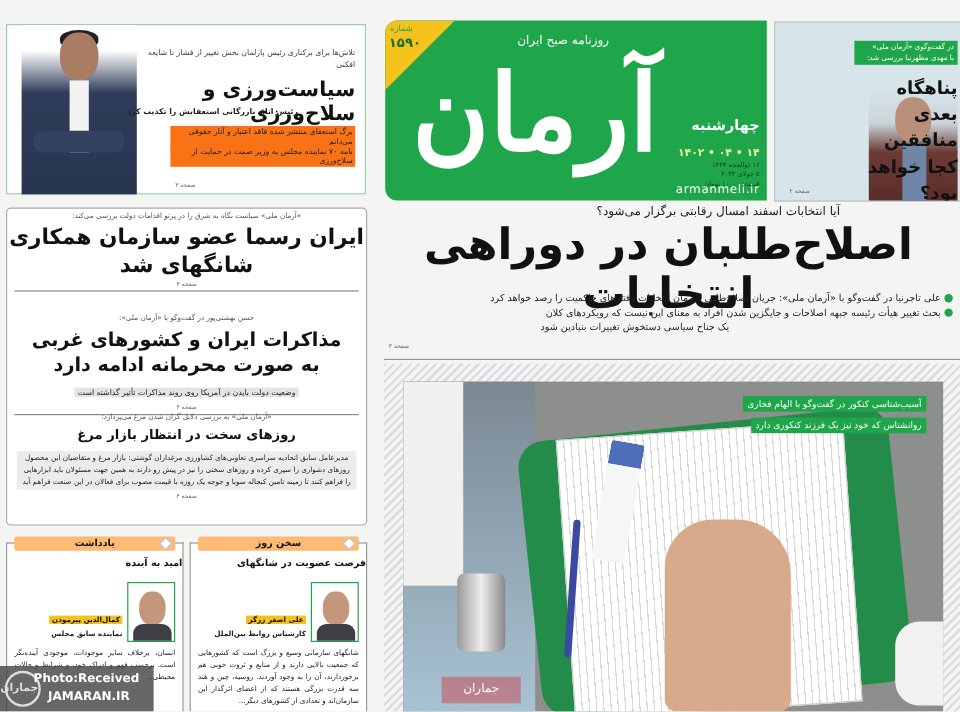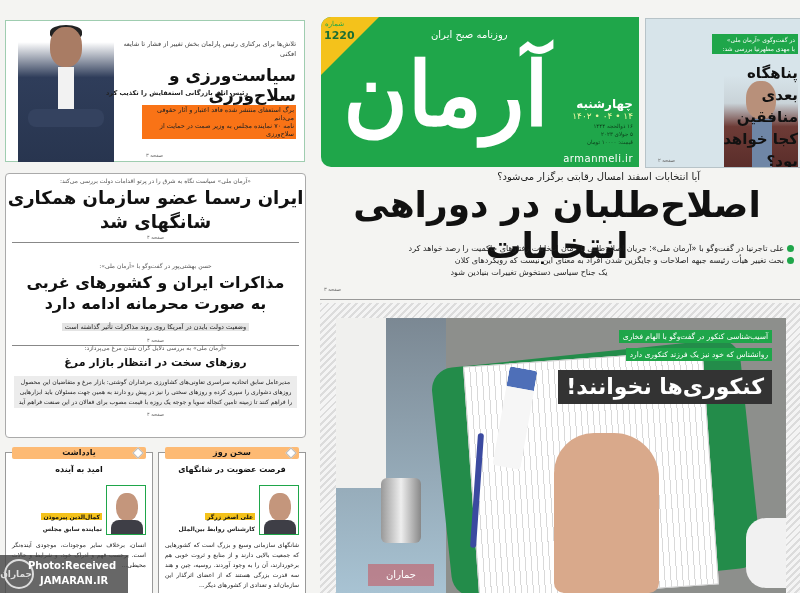--- a/index.html
+++ b/index.html
@@ -11,21 +11,21 @@
 
   
   #masthead { left: 321px; top: 17px; width: 318px; height: 150px; background: #1fa64a; border-radius: 10px 0 0 10px; overflow: hidden; }
   #masthead .issue-tri { position: absolute; left: 0; top: 0; width: 0; height: 0; border-top: 58px solid #f4c21b; border-right: 58px solid transparent; }
   #masthead .issue-label { position: absolute; left: 4px; top: 3px; font-size: 7px; color: #1fa64a; direction: rtl; }
   #masthead .issue-number { position: absolute; left: 3px; top: 12px; font-size: 11px; font-weight: bold; color: #1b6e33; }
   #masthead .tagline { position: absolute; left: 110px; top: 12px; font-size: 10px; color: #fff; direction: rtl; }
   #masthead .logo { position: absolute; left: 10px; top: 10px; width: 230px; height: 135px; font-family: "DejaVu Serif", serif; font-size: 88px; font-weight: bold; color: #fff; line-height: 135px; text-align: center; direction: rtl; letter-spacing: -4px; }
   #masthead .date-block { position: absolute; right: 6px; top: 80px; width: 78px; text-align: right; color: #fff; direction: rtl; }
   #masthead .weekday { font-size: 12px; font-weight: bold; }
-  #masthead .date-fa { font-size: 9px; font-weight: normal; color: #e8f7a0; margin-top: 0; }
+  #masthead .date-fa { font-size: 9px; font-weight: bold; color: #e8f7a0; margin-top: 12px; }
   #masthead .date-small { font-size: 5.5px; color: #0c3c1a; margin-top: 2px; }
   #masthead .site { position: absolute; right: 6px; bottom: 3px; font-size: 10px; color: #fff; direction: ltr; letter-spacing: 0.5px; }
 
   
   #interview { left: 645px; top: 18px; width: 160px; height: 150px; background: #d7e4ea; border: 1px solid #b7c3c8; overflow: hidden; }
   #interview .kicker { position: absolute; right: 6px; top: 15px; background: #1fa64a; color: #fff; font-size: 6px; padding: 1px 3px; line-height: 9px; text-align: right; direction: rtl; width: 86px; }
   #interview .headline { position: absolute; right: 6px; top: 43px; width: 80px; font-size: 15px; font-weight: bold; line-height: 22px; text-align: right; direction: rtl; color: #111; }
   #interview .portrait { position: absolute; left: 78px; top: 56px; width: 74px; height: 94px; background: linear-gradient(180deg,#d7e4ea 0%,#c9d3d8 30%,#6d3b36 55%,#5a2d2a 100%); }
   #interview .portrait .face { position: absolute; left: 22px; top: 6px; width: 30px; height: 38px; border-radius: 45%; background: #b8907a; }
   #interview .portrait .shirt { position: absolute; left: 28px; top: 44px; width: 20px; height: 50px; background: #6f86a6; }
@@ -67,21 +67,21 @@
   #story2 { position: absolute; left: 0; top: 88px; width: 100%; }
   #story2 .headline { font-size: 16px; line-height: 21px; margin-top: 3px; }
   #story3 { position: absolute; left: 0; top: 170px; width: 100%; }
   #story3 .headline { font-size: 11px; line-height: 20px; margin-top: 2px; }
   #story3 .body { font-size: 6px; line-height: 10px; color: #222; text-align: center; direction: rtl; background: #ececec; margin: 3px 8px 0; padding: 1px 3px; }
 
   
   .col-box { position: absolute; top: 452px; width: 148px; height: 141px; background: #fff; border: 1px solid #999; border-bottom: none; }
   .col-box .bar { position: absolute; left: 6px; right: 6px; top: -6px; height: 12px; background: #fdba74; border-radius: 2px; font-size: 8px; font-weight: bold; text-align: center; line-height: 12px; direction: rtl; color: #111; }
   .col-box .bar .diamond { position: absolute; right: 4px; top: 2px; width: 8px; height: 8px; background: #fff; border: 1px solid #bbb; transform: rotate(45deg); }
-  .col-box .title { position: absolute; left: 0; right: 0; top: 12px; font-size: 8px; font-weight: bold; text-align: center; direction: rtl; color: #111; }
+  .col-box .title { position: absolute; left: 0; right: 0; top: 12px; font-size: 8px; font-weight: bold; direction: rtl; color: #111; }
   .col-box .portrait { position: absolute; right: 6px; top: 32px; width: 40px; height: 50px; background: #fff; border: 1px solid #1fa64a; overflow: hidden; }
   .col-box .portrait .face { position: absolute; left: 9px; top: 7px; width: 22px; height: 28px; border-radius: 45%; background: #c4967c; }
   .col-box .portrait .body { position: absolute; left: 4px; top: 34px; width: 32px; height: 20px; background: #3e3e46; border-radius: 8px 8px 0 0; }
   .col-box .author { position: absolute; right: 50px; top: 60px; font-size: 6px; font-weight: bold; background: #f4c21b; padding: 0 2px; direction: rtl; color: #111; }
   .col-box .role { position: absolute; right: 50px; top: 72px; font-size: 6px; direction: rtl; color: #222; font-weight: bold; }
   .col-box .text { position: absolute; left: 6px; right: 6px; top: 87px; font-size: 6px; line-height: 10px; text-align: justify; direction: rtl; color: #222; }
   #col-note { left: 5px; }
   #col-word { left: 158px; }
 
   #watermark { left: 0; top: 555px; width: 128px; height: 38px; background: rgba(70,70,70,0.82); }
@@ -106,21 +106,21 @@
   #photo .kicker.k2 { top: 30px; }
   #photo .headline { position: absolute; right: 14px; top: 52px; background: #333; color: #fff; font-size: 22px; font-weight: bold; padding: 2px 8px; direction: rtl; line-height: 30px; }
   #photo .credit { position: absolute; left: 32px; top: 246px; width: 66px; height: 22px; background: rgba(200,80,90,0.55); color: #fff; font-size: 10px; text-align: center; line-height: 22px; direction: rtl; }
 </style>
 </head>
 <body>
 
 <div id="masthead" class="abs">
   <div class="issue-tri"></div>
   <div class="issue-label">شماره</div>
-  <div class="issue-number">1220</div>
+  <div class="issue-number">۱۵۹۰</div>
   <div class="tagline">روزنامه صبح ایران</div>
   <div class="logo">آرمان ملی</div>
   <div class="date-block">
     <div class="weekday">چهارشنبه</div>
     <div class="date-fa">۱۴ • ۰۴ • ۱۴۰۲</div>
     <div class="date-small">۱۶ ذوالحجه ۱۴۴۴</div>
     <div class="date-small">۵ جولای ۲۰۲۳</div>
     <div class="date-small">قیمت: ۱۰۰۰۰ تومان</div>
   </div>
   <div class="site">armanmeli.ir</div>
@@ -240,15 +240,14 @@
   <div class="paper-left"></div>
   <div class="tray"></div>
   <div class="sheet"></div>
   <div class="eraser"></div>
   <div class="pen"></div>
   <div class="watch"></div>
   <div class="hand"></div>
   <div class="shoe"></div>
   <div class="kicker k2">روانشناس که خود نیز یک فرزند کنکوری دارد</div>
   <div class="kicker k1">آسیب‌شناسی کنکور در گفت‌وگو با الهام فخاری</div>
-  <div class="headline">کنکوری‌ها نخوانند!</div>
   <div class="credit">جماران</div>
 </div>
 
 </body></html>

